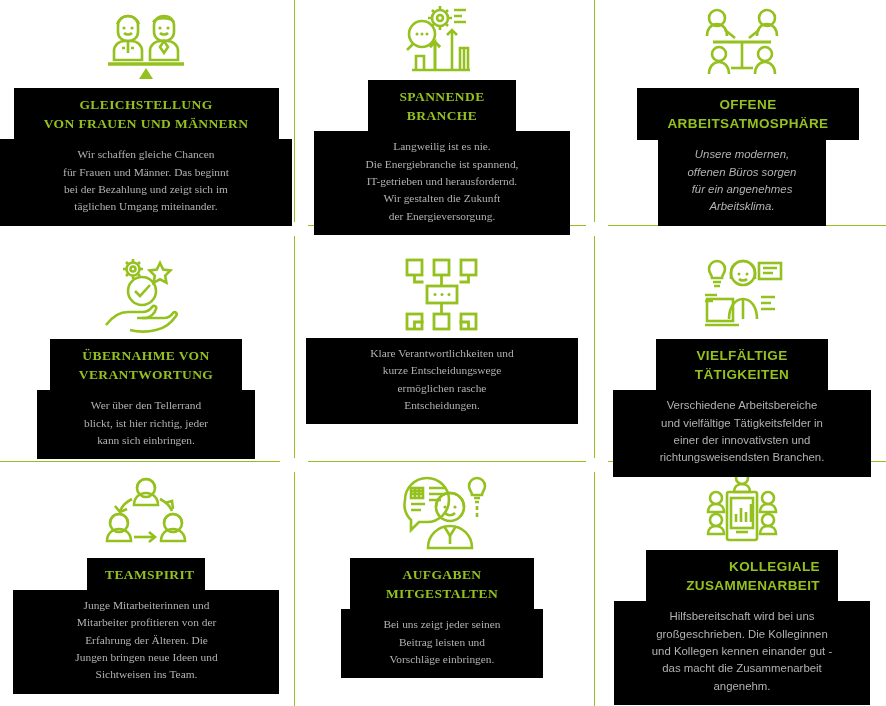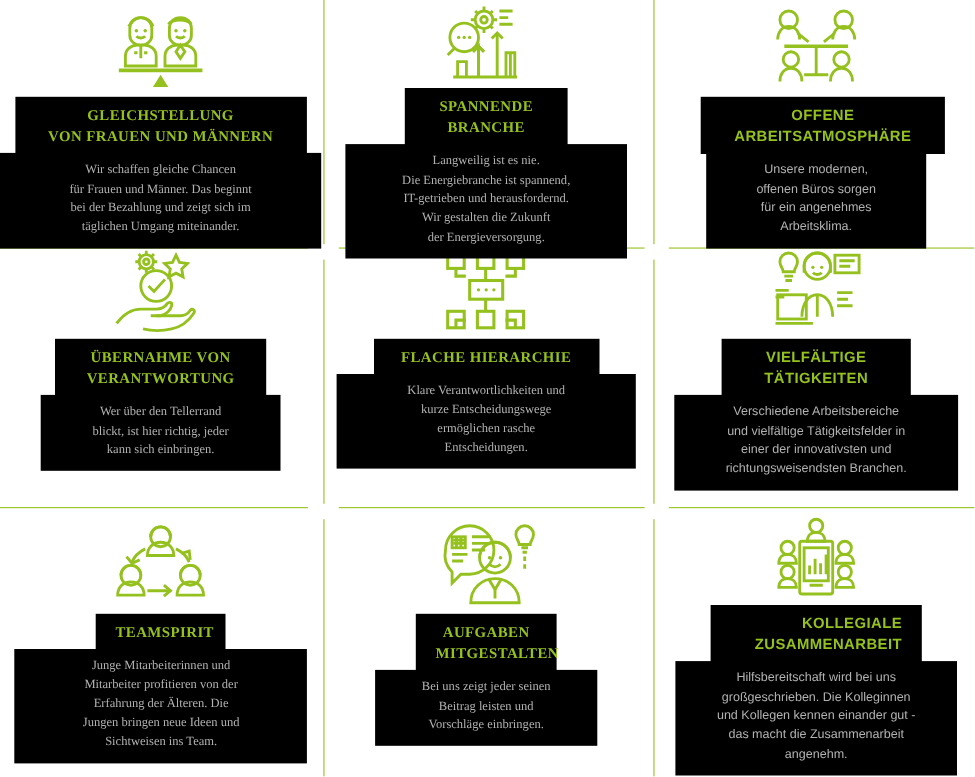--- a/index.html
+++ b/index.html
@@ -35,21 +35,21 @@
     width: 292px;
     height: 226px;
     display: flex;
     flex-direction: column;
     align-items: center;
   }
   .card.col1 { left: 0px; font-family: Liberation Serif, serif; }
   .card.col2 { left: 296px; font-family: Liberation Serif, serif; }
   .card.col3 { left: 596px; }
   .card.row1 { top: 0px; }
-  .card.row2 { top: 220px; }
+  .card.row2 { top: 251px; }
   .card.row3 { top: 470px; }
 
   .icon-wrap {
     height: 88px;
     display: flex;
     align-items: center;
     justify-content: center;
     width: 100%;
   }
   .icon-wrap svg { display: block; }
@@ -91,35 +91,35 @@
   }
 
   
   .c1 .title-box { width: 265px; }
   .c1 .body-box  { width: 292px; }
 
   .c2 .title-box { width: 148px; }
   .c2 .body-box  { width: 256px; }
 
   .c3 .title-box { width: 222px; margin-left: 12px; }
-  .c3 .body-box  { width: 200px; }
+  .c3 .body-box  { width: 168px; font-style: italic; }
 
   .c4 .title-box { width: 192px; }
   .c4 .body-box  { width: 218px; }
 
   .c5 .title-box { width: 205px; }
   .c5 .body-box  { width: 272px; }
 
   .c6 .title-box { width: 172px; }
   .c6 .body-box  { width: 258px; }
 
   .c7 .title-box { width: 118px; }
   .c7 .body-box  { width: 266px; padding-left: 13px; }
 
-  .c8 .title-box { width: 128px; }
+  .c8 .title-box { width: 184px; }
   .c8 .body-box  { width: 202px; }
 
   .c9 .title-box { width: 192px; text-align: right; }
   .c9 .body-box  { width: 256px; }
 </style>
 </head>
 <body>
 
 <div id="grid">
 
@@ -288,21 +288,20 @@
         <circle cx="33" cy="38.5" r="1.5" fill="#95c11f" stroke="none"></circle>
         <circle cx="40" cy="38.5" r="1.5" fill="#95c11f" stroke="none"></circle>
         <circle cx="47" cy="38.5" r="1.5" fill="#95c11f" stroke="none"></circle>
 
         <path d="M39.5 19v11M39.5 47v11"></path>
         <path d="M12.5 19v7h9M12.5 73v-7h9"></path>
         <path d="M66.5 19v7h-9M66.5 73v-7h-9"></path>
       </svg>
     </div>
     <div class="blocks">
-      <div class="title-box">FLACHE HIERARCHIE</div>
       <div class="body-box">Klare Verantwortlichkeiten und
 kurze Entscheidungswege
 ermöglichen rasche
 Entscheidungen.</div>
     </div>
   </div>
 
   <div class="card col3 row2 c6">
     <div class="icon-wrap">
       <svg width="86" height="80" viewBox="0 0 86 80" fill="none" stroke="#95c11f" stroke-width="2.6">

